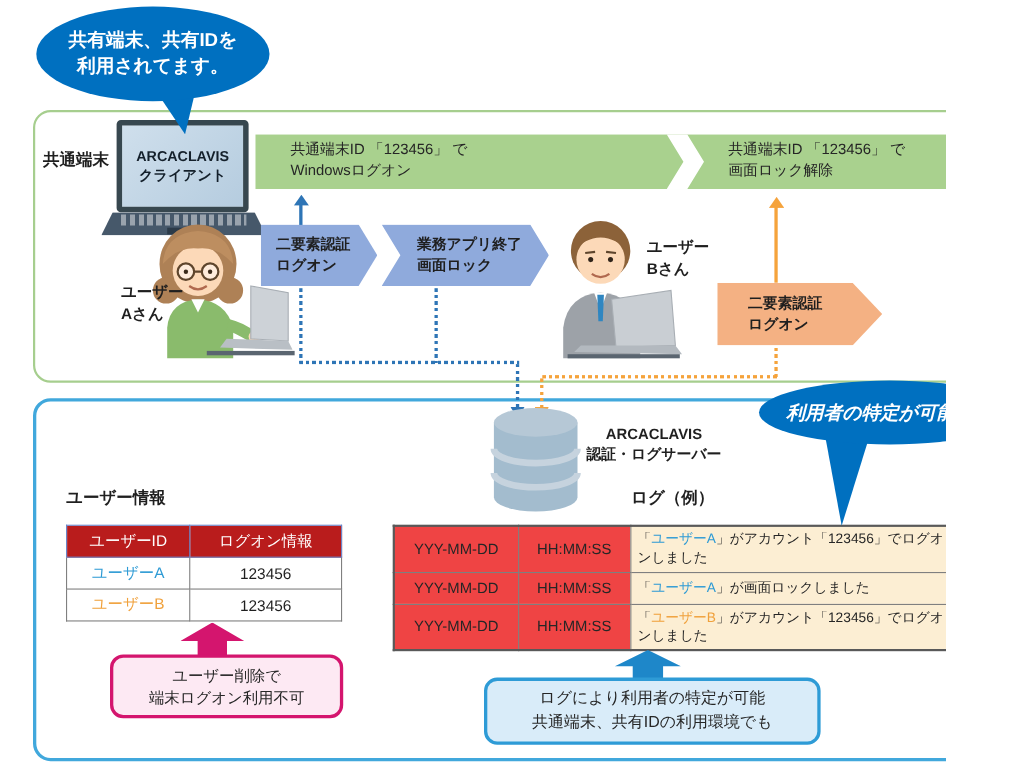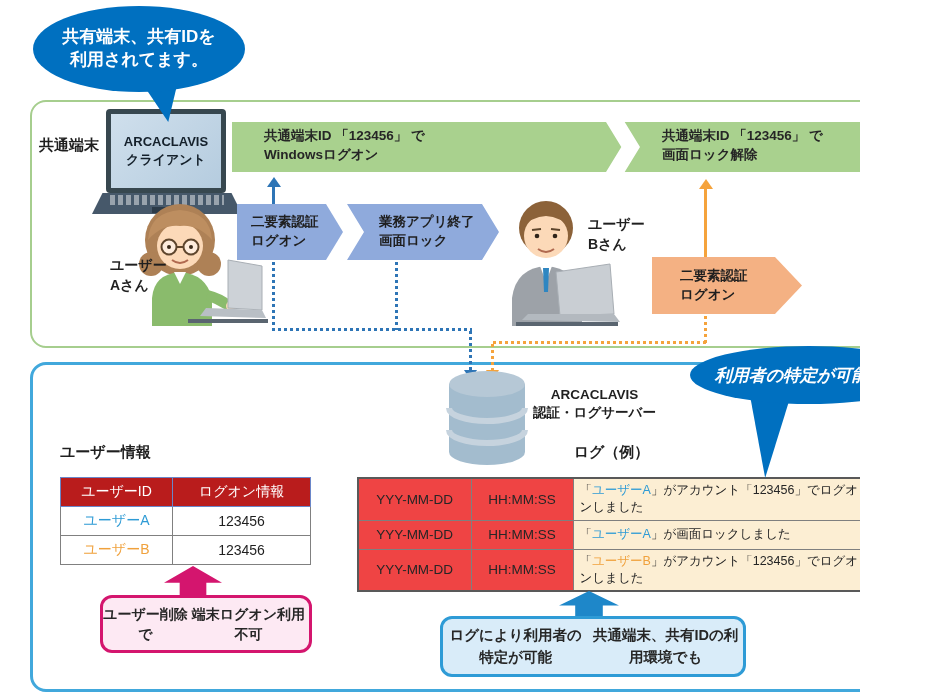--- a/index.html
+++ b/index.html
@@ -23,21 +23,21 @@
   .laptop-screen { left:106px; top:109px; width:120px; height:84px; background:linear-gradient(135deg,#CFDFEC 0%,#B5CCDF 100%); border:5px solid #37474F; border-radius:4px; display:flex; flex-direction:column; align-items:center; justify-content:center; font-weight:bold; font-size:13px; color:#14202B; text-align:center; line-height:1.35; z-index:2; }
   .laptop-kb { left:92px; top:193px; width:150px; height:21px; background:#46586A; clip-path:polygon(7% 0,93% 0,100% 100%,0 100%); z-index:2; }
   .laptop-kb::before { content:""; position:absolute; left:12%; right:12%; top:2px; height:10px;
      background-image:repeating-linear-gradient(to right, rgba(255,255,255,.45) 0 5px, transparent 5px 8px),
                       repeating-linear-gradient(to bottom, transparent 0 3px, #46586A 3px 5px); }
   .laptop-kb::after { content:""; position:absolute; left:40%; bottom:1px; width:20%; height:6px; background:#2C3B49; }
 
   
   .band { left:232px; top:122px; width:663px; height:50px; background:#A9D18E; clip-path:polygon(0 0, calc(100% - 24px) 0, 100% 50%, calc(100% - 24px) 100%, 0 100%); z-index:1; }
   .band-chevron { left:606px; top:122px; width:34px; height:50px; background:#fff; clip-path:polygon(0 0, 55% 0, 100% 50%, 55% 100%, 0 100%, 45% 50%); z-index:1; }
-  .band-text { font-size:13.5px; font-weight:bold; color:#262626; line-height:1.4; z-index:2; }
+  .band-text { font-size:13.5px; font-weight:normal; color:#262626; line-height:1.4; z-index:2; }
   .band-text-1 { left:264px; top:127px; }
   .band-text-2 { left:662px; top:127px; }
 
   
   .step { display:flex; flex-direction:column; justify-content:center; font-size:13.5px; font-weight:bold; color:#1F1F1F; line-height:1.4; z-index:2; }
   .step-blue-1 { left:237px; top:204px; width:106px; height:56px; background:#8FAADC; clip-path:polygon(0 0, calc(100% - 17px) 0, 100% 50%, calc(100% - 17px) 100%, 0 100%); padding-left:14px; }
   .step-blue-2 { left:347px; top:204px; width:152px; height:56px; background:#8FAADC; clip-path:polygon(0 0, calc(100% - 17px) 0, 100% 50%, calc(100% - 17px) 100%, 0 100%, 17px 50%); padding-left:32px; }
   .step-orange { left:652px; top:257px; width:150px; height:57px; background:#F4B183; clip-path:polygon(0 0, calc(100% - 27px) 0, 100% 50%, calc(100% - 27px) 100%, 0 100%); padding-left:28px; }
 
   
@@ -74,21 +74,21 @@
   .log-table td.t-date, .log-table td.t-time { text-align:center; background:#ef4444; }
   .log-table td.t-msg { background:#FCEED3; font-size:12.5px; line-height:1.35; padding:3px 6px; word-break:break-all;margin-left:36px; }
   .log-table tr:nth-child(1) { height:42px; }
   .log-table tr:nth-child(2) { height:29px; }
   .log-table tr:nth-child(3) { height:42px; }
 
   
   .block-arrow-up { clip-path:polygon(50% 0, 100% 54%, 73% 54%, 73% 100%, 27% 100%, 27% 54%, 0 54%); z-index:2; }
   .arrow-magenta { left:164px; top:566px; width:58px; height:31px; background:#D4156E; }
   .arrow-bluecall { left:559px; top:591px; width:60px; height:27px; background:#1E87C9; }
-  .callout { border-radius:12px; display:flex; flex-direction:row; align-items:center; justify-content:center; text-align:center; font-weight:bold; font-size:14px; color:#262626; line-height:1.45; z-index:2; }
+  .callout { border-radius:12px; display:flex; flex-direction:column; align-items:center; justify-content:center; text-align:center; font-weight:normal; font-size:14px; color:#262626; line-height:1.45; z-index:2; }
   .callout-pink { left:100px; top:595px; width:212px; height:58px; background:#FDE9F3; border:3px solid #D4156E; }
   .callout-blue { left:440px; top:616px; width:306px; height:61px; background:#D9ECF9; border:3px solid #2E9BD6; font-size:14.5px; }
 </style>
 </head>
 <body>
 
 <div class="canvas">
 
   <div class="abs bubble bubble-top">
     <div>共有端末、共有IDを</div>

